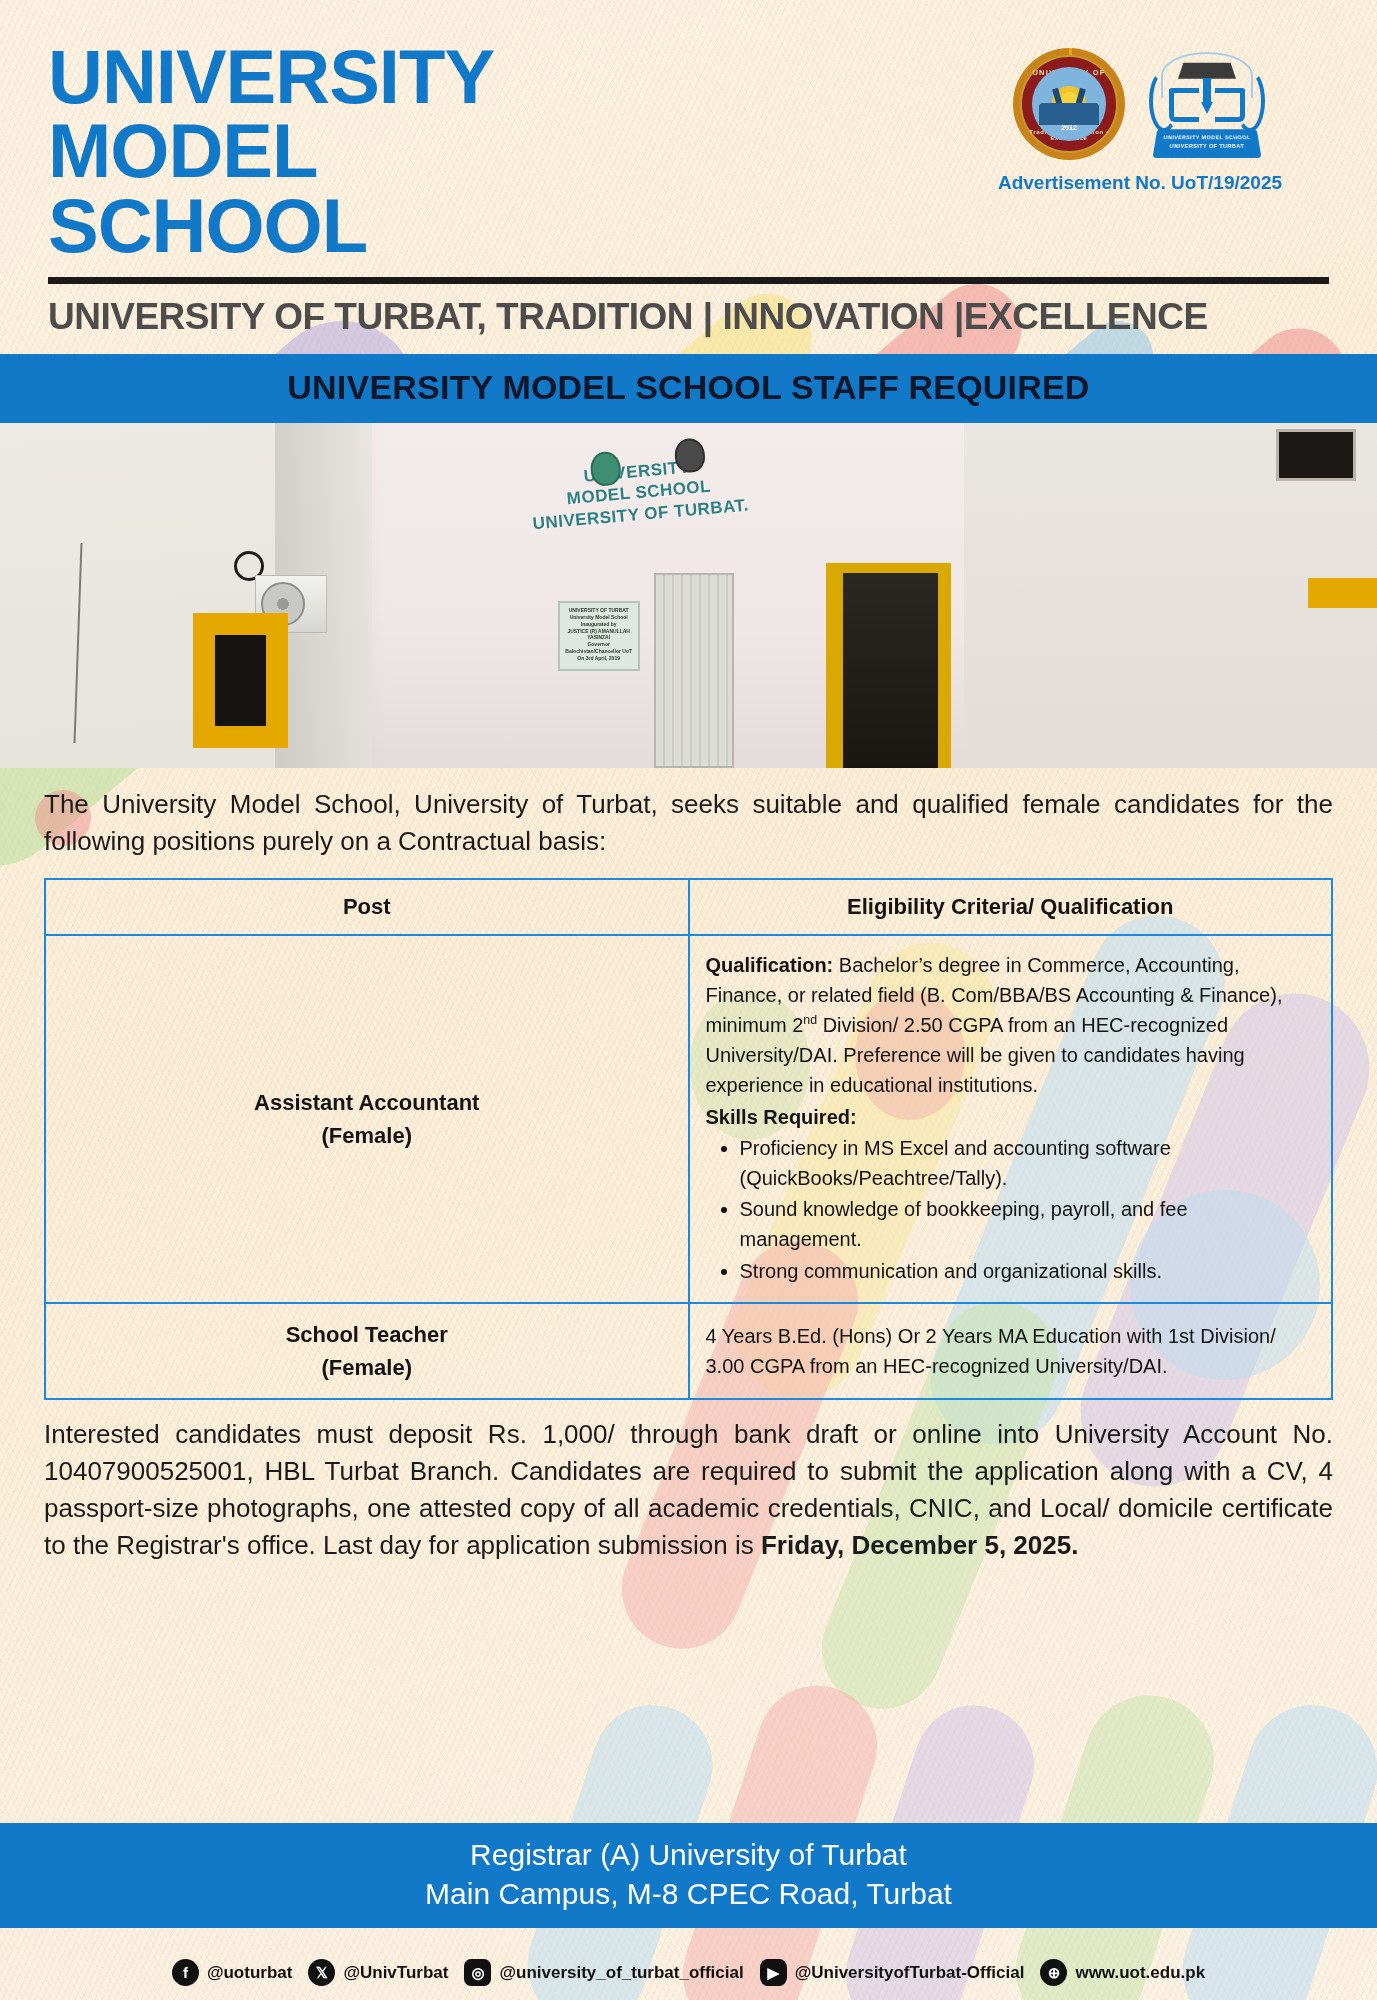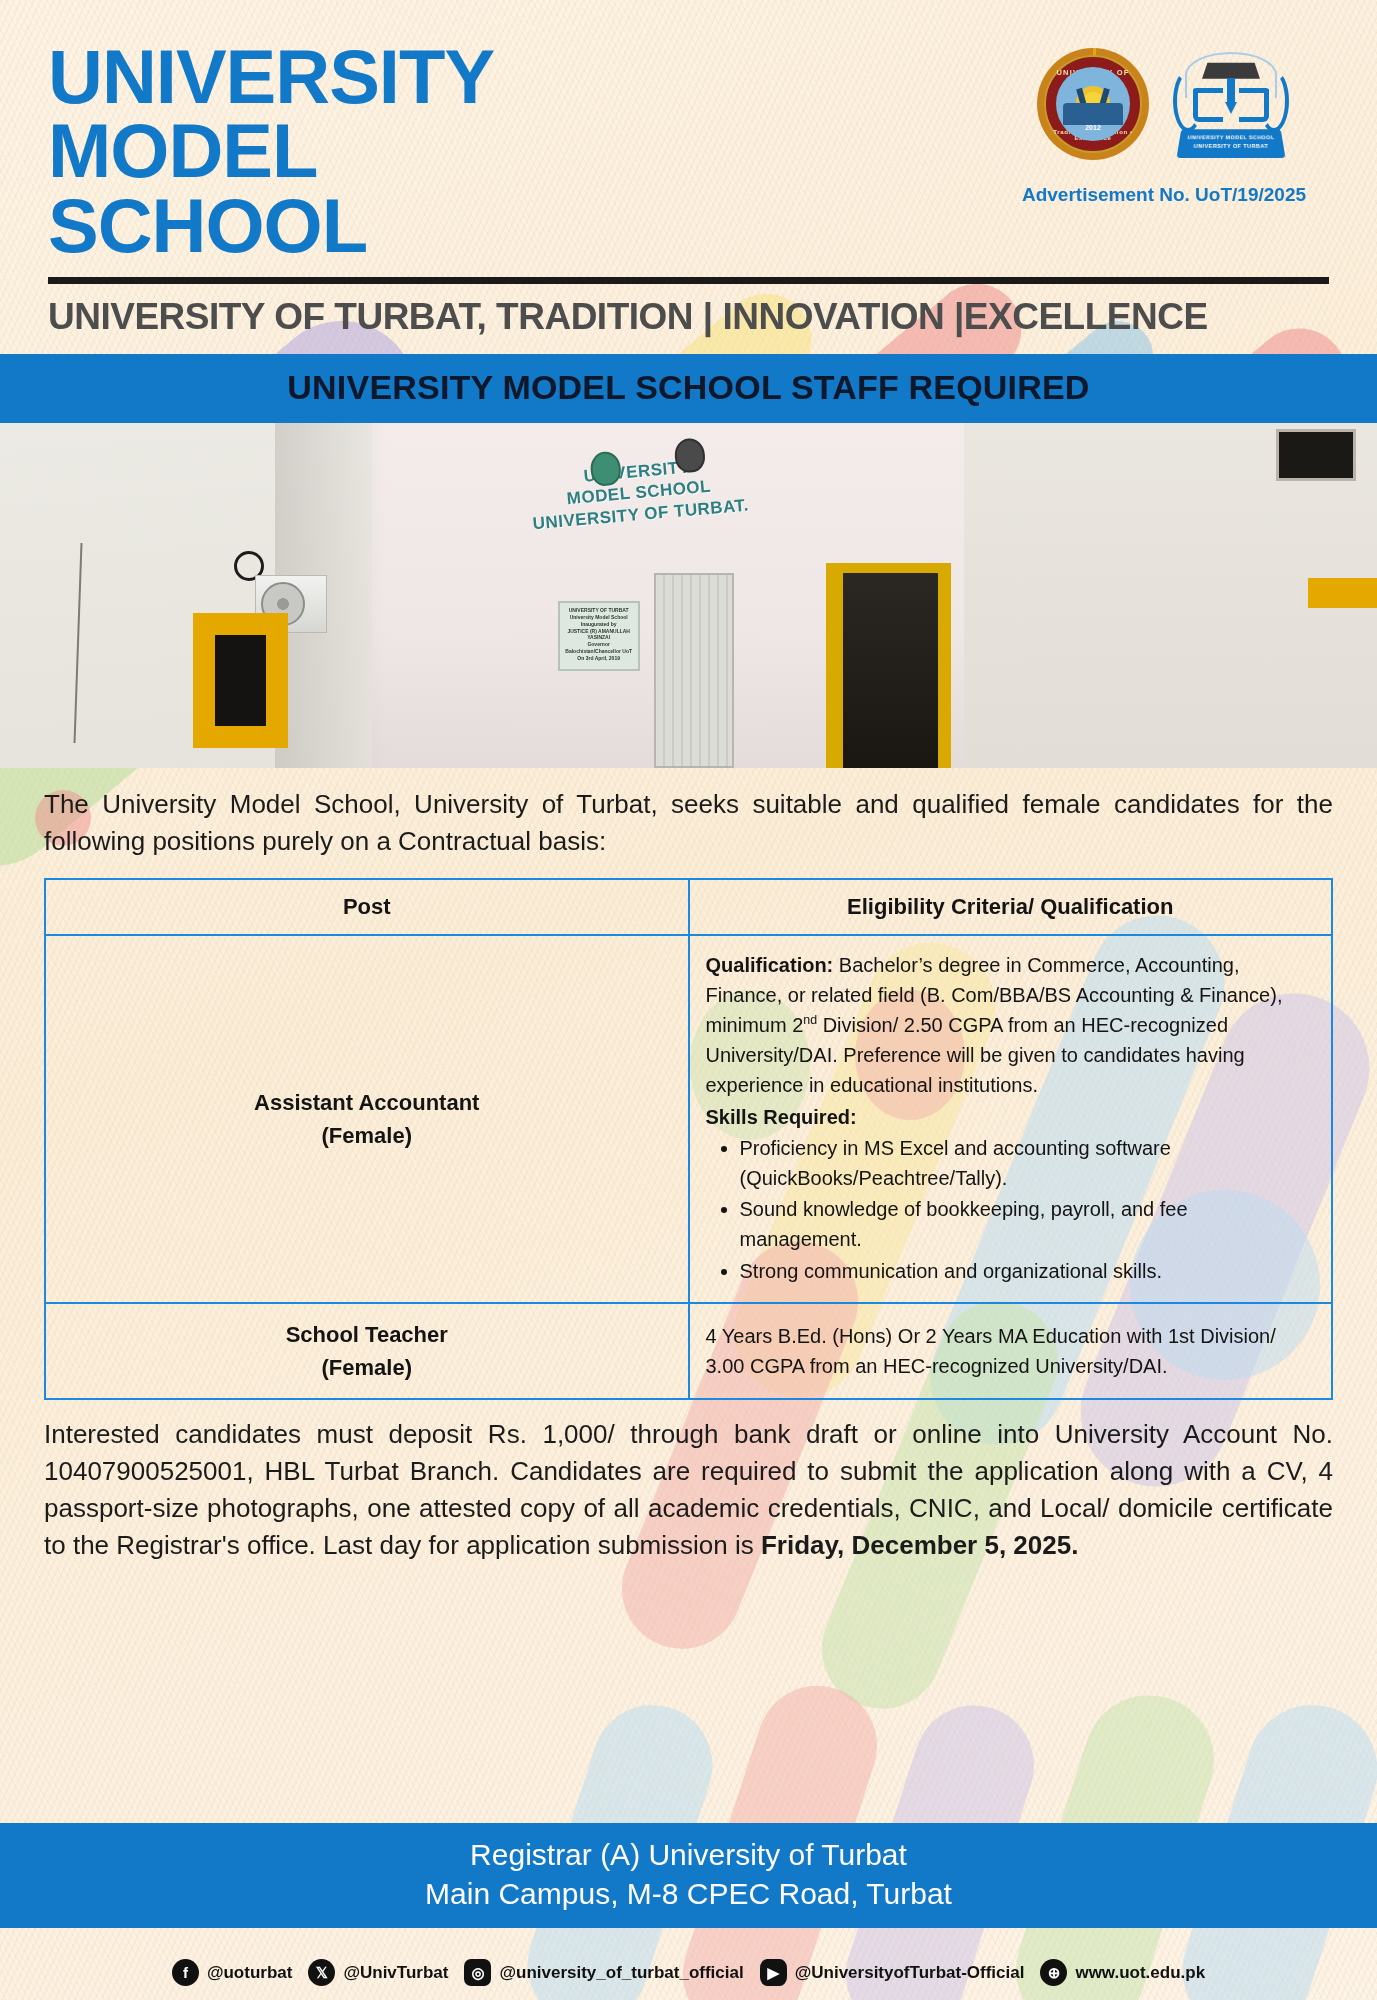--- a/index.html
+++ b/index.html
@@ -29,21 +29,21 @@
   .pill { position: absolute; border-radius: 999px; opacity: .55; }
   .circ { position: absolute; border-radius: 50%; opacity: .5; }
 
   
   .page { position: relative; z-index: 2; width: 1377px; height: 2000px; }
 
   
   .header {
     display: flex;
     align-items: flex-start;
-    padding: 40px 48px 0 48px;
+    padding: 40px 72px 0 48px;
     position: relative;
   }
   .title-block { flex: 1; }
   .main-title {
     color: #1278c8;
     font-size: 76px;
     font-weight: bold;
     line-height: .98;
     letter-spacing: -1px;
     max-width: 700px;
@@ -53,21 +53,21 @@
     display: flex;
     flex-direction: column;
     align-items: center;
     padding-top: 8px;
   }
   .logo-row { display: flex; gap: 22px; align-items: center; justify-content: center; }
   .ad-no {
     color: #1278c8;
     font-weight: bold;
     font-size: 19px;
-    margin-top: 24px;
+    margin-top: 12px;
     white-space: nowrap;
   }
 
   .rule {
     height: 7px;
     background: #1a1a1a;
     margin: 14px 48px 0 48px;
   }
   .tagline {
     color: #4d4d4d;

